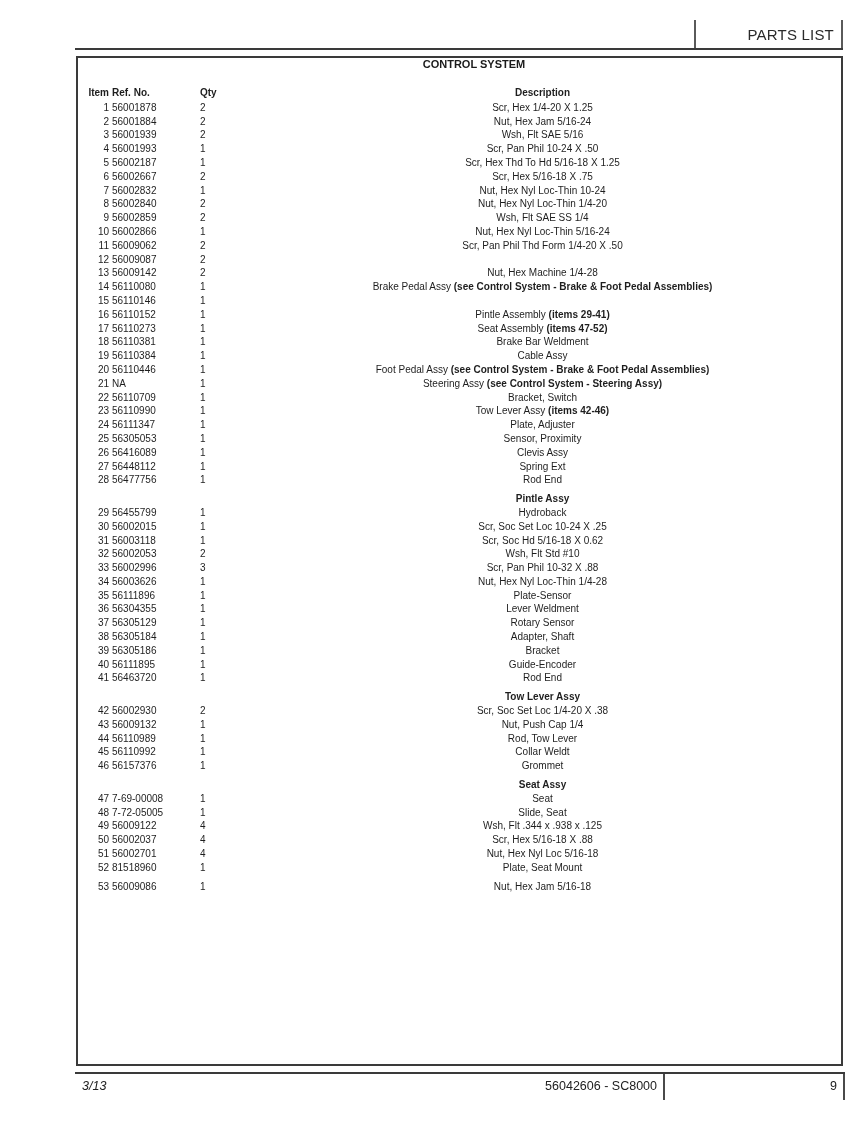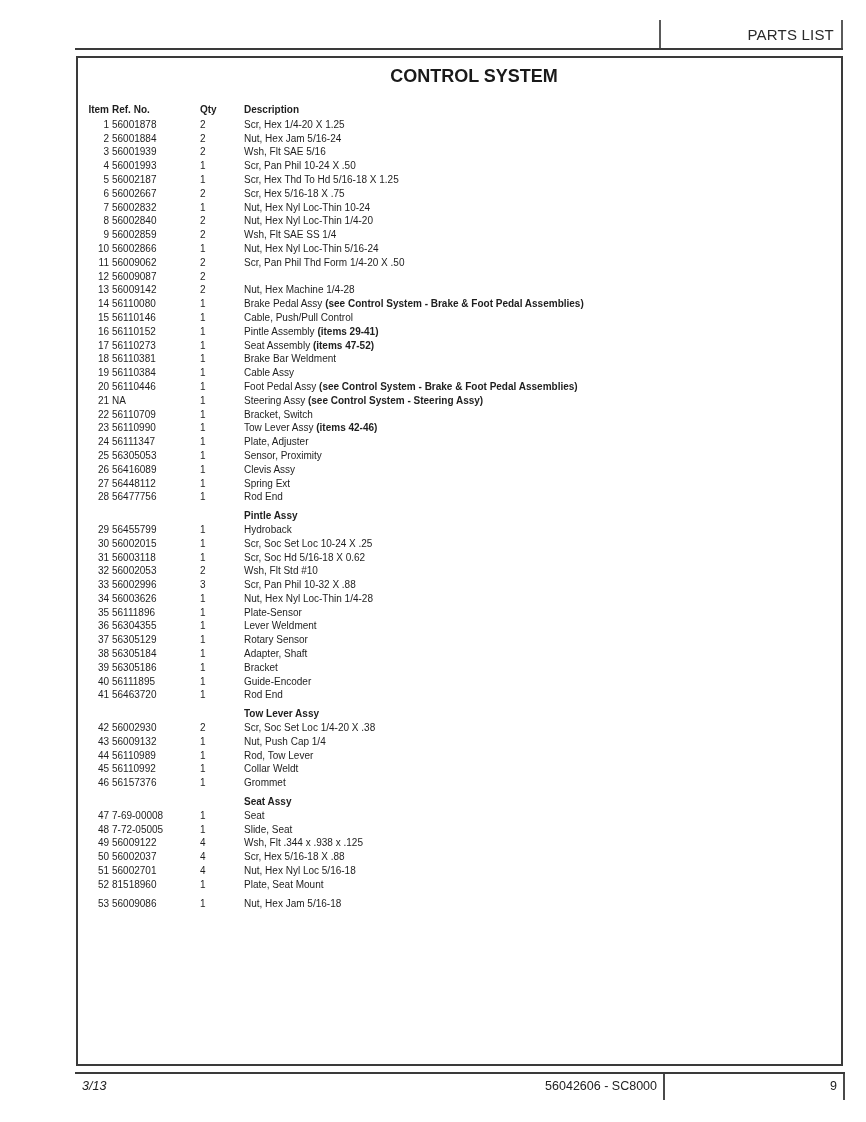--- a/index.html
+++ b/index.html
@@ -16,21 +16,21 @@
   .top-header {
     position: absolute;
     left: 75px; top: 20px;
     width: 768px; height: 28px;
     border-bottom: 2px solid #3a3a3a;
     box-sizing: content-box;
   }
   .header-cell {
     position: absolute;
     right: 0; top: 0; bottom: 0;
-    width: 184px;
+    width: 149px;
     border-left: 2px solid #5a5a5a;
     border-right: 2px solid #5a5a5a;
     box-sizing: border-box;
     display: flex; align-items: center; justify-content: flex-end;
     padding-right: 7px;
     font-size: 15px;
     color: #2a2a2a;
     letter-spacing: 0.2px;
   }
 
@@ -38,43 +38,42 @@
   .content-box {
     position: absolute;
     left: 76px; top: 56px;
     width: 767px; height: 1010px;
     border: 2px solid #3a3a3a;
     box-sizing: border-box;
     background: #ffffff;
   }
   .panel-title {
     text-align: center;
-    margin-top: 8px;
     font-weight: bold;
-    font-size: 18px;
+    font-size: 11px;
     color: #1a1a1a;
     padding-left: 29px;
   }
 
   
   .parts-table {
     margin-top: 16px;
     font-size: 10px;
     line-height: 13.8px;
     color: #1e1e1e;
   }
   .trow, .thead {
     display: grid;
     grid-template-columns: 34px 88px 24px 1fr;
   }
   .thead { font-weight: bold; margin-bottom: 1px; }
   .col-item { text-align: right; padding-right: 3px; }
   .col-ref  { text-align: left; white-space: nowrap; }
   .col-qty  { }
-  .col-desc { padding-left: 20px; white-space: nowrap; }
+  .col-desc { padding-left: 20px; white-space: nowrap; text-align: center; }
   .section + .section { margin-top: 5px; }
   .heading .col-desc { font-weight: bold; }
   .col-desc b { font-weight: bold; }
 
   
   .page-footer {
     position: absolute;
     left: 75px; top: 1072px;
     width: 770px; height: 26px;
     border-top: 2px solid #3a3a3a;
@@ -189,21 +188,20 @@
           <div class="trow">
             <span class="col-item">14</span>
             <span class="col-ref">56110080</span>
             <span class="col-qty">1</span>
             <span class="col-desc">Brake Pedal Assy <b>(see Control System - Brake &amp; Foot Pedal Assemblies)</b></span>
           </div>
           <div class="trow">
             <span class="col-item">15</span>
             <span class="col-ref">56110146</span>
             <span class="col-qty">1</span>
-            <span class="col-desc">Cable, Push/Pull Control</span>
           </div>
           <div class="trow">
             <span class="col-item">16</span>
             <span class="col-ref">56110152</span>
             <span class="col-qty">1</span>
             <span class="col-desc">Pintle Assembly <b>(items 29-41)</b></span>
           </div>
           <div class="trow">
             <span class="col-item">17</span>
             <span class="col-ref">56110273</span>

